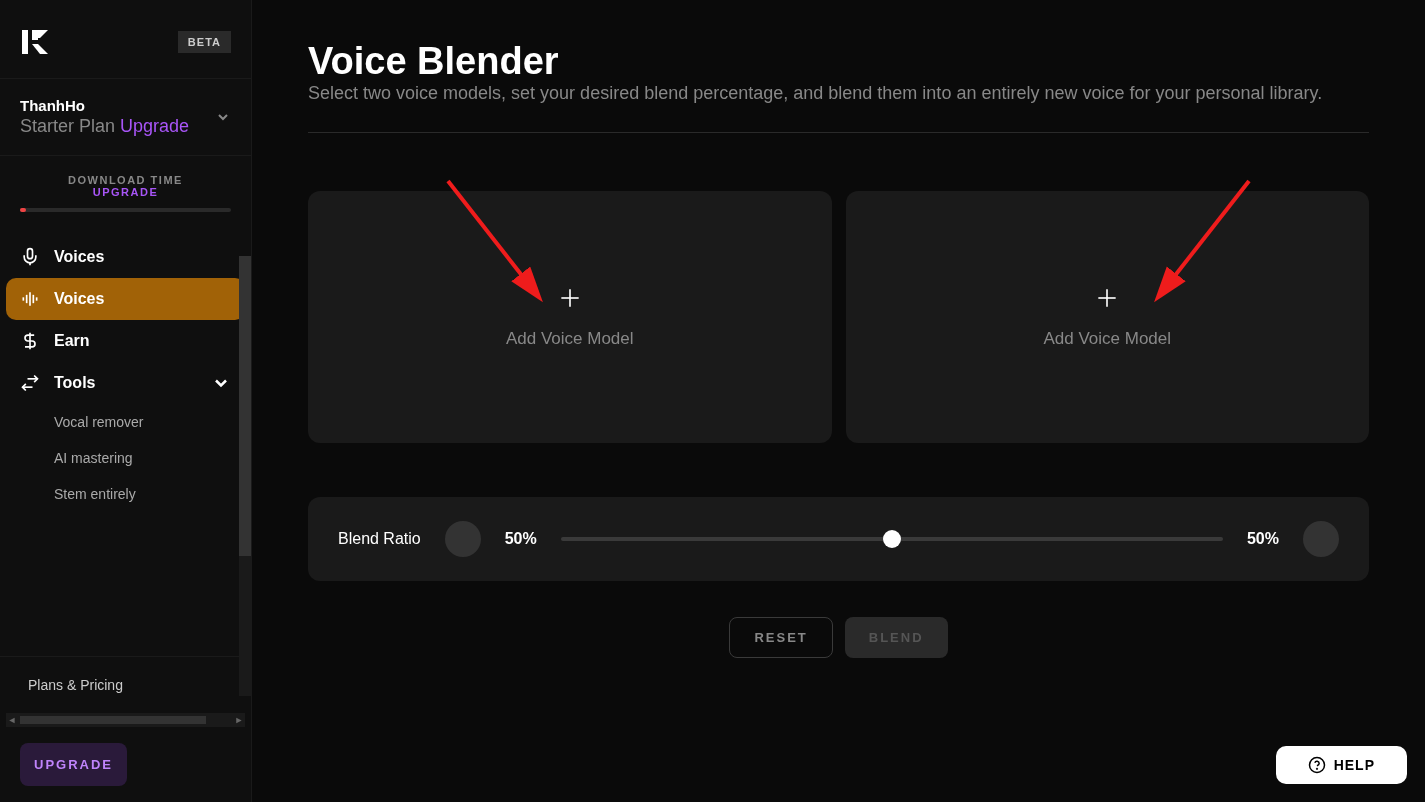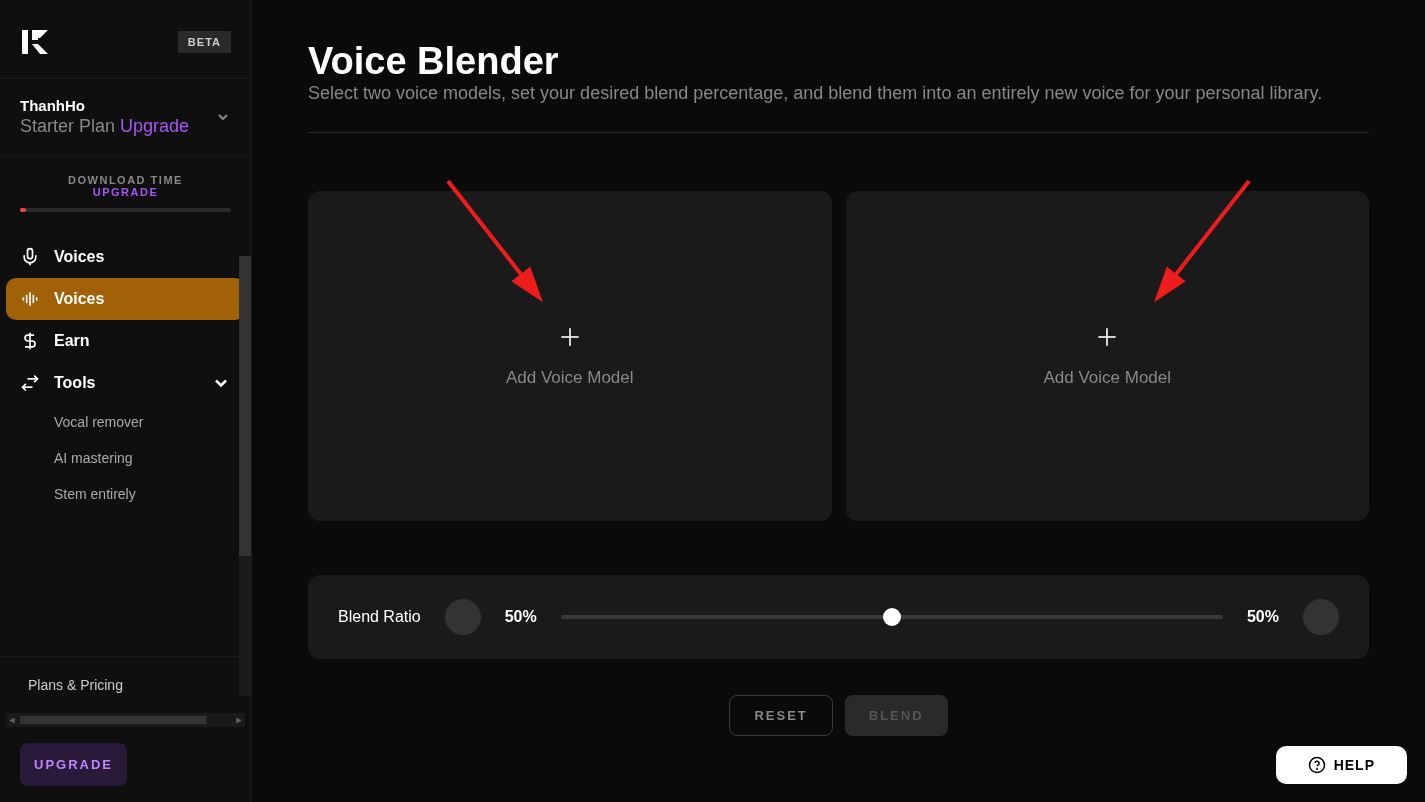--- a/index.html
+++ b/index.html
@@ -180,21 +180,21 @@
       background: #2a2a2a;
       margin-bottom: 58px;
     }
     .cards {
       display: flex;
       gap: 14px;
       margin-bottom: 54px;
     }
     .card {
       flex: 1;
-      height: 330px;
+      height: 252px;
       background: #1a1a1a;
       border-radius: 12px;
       display: flex;
       flex-direction: column;
       align-items: center;
       justify-content: center;
       gap: 18px;
       cursor: pointer;
       position: relative;
     }

